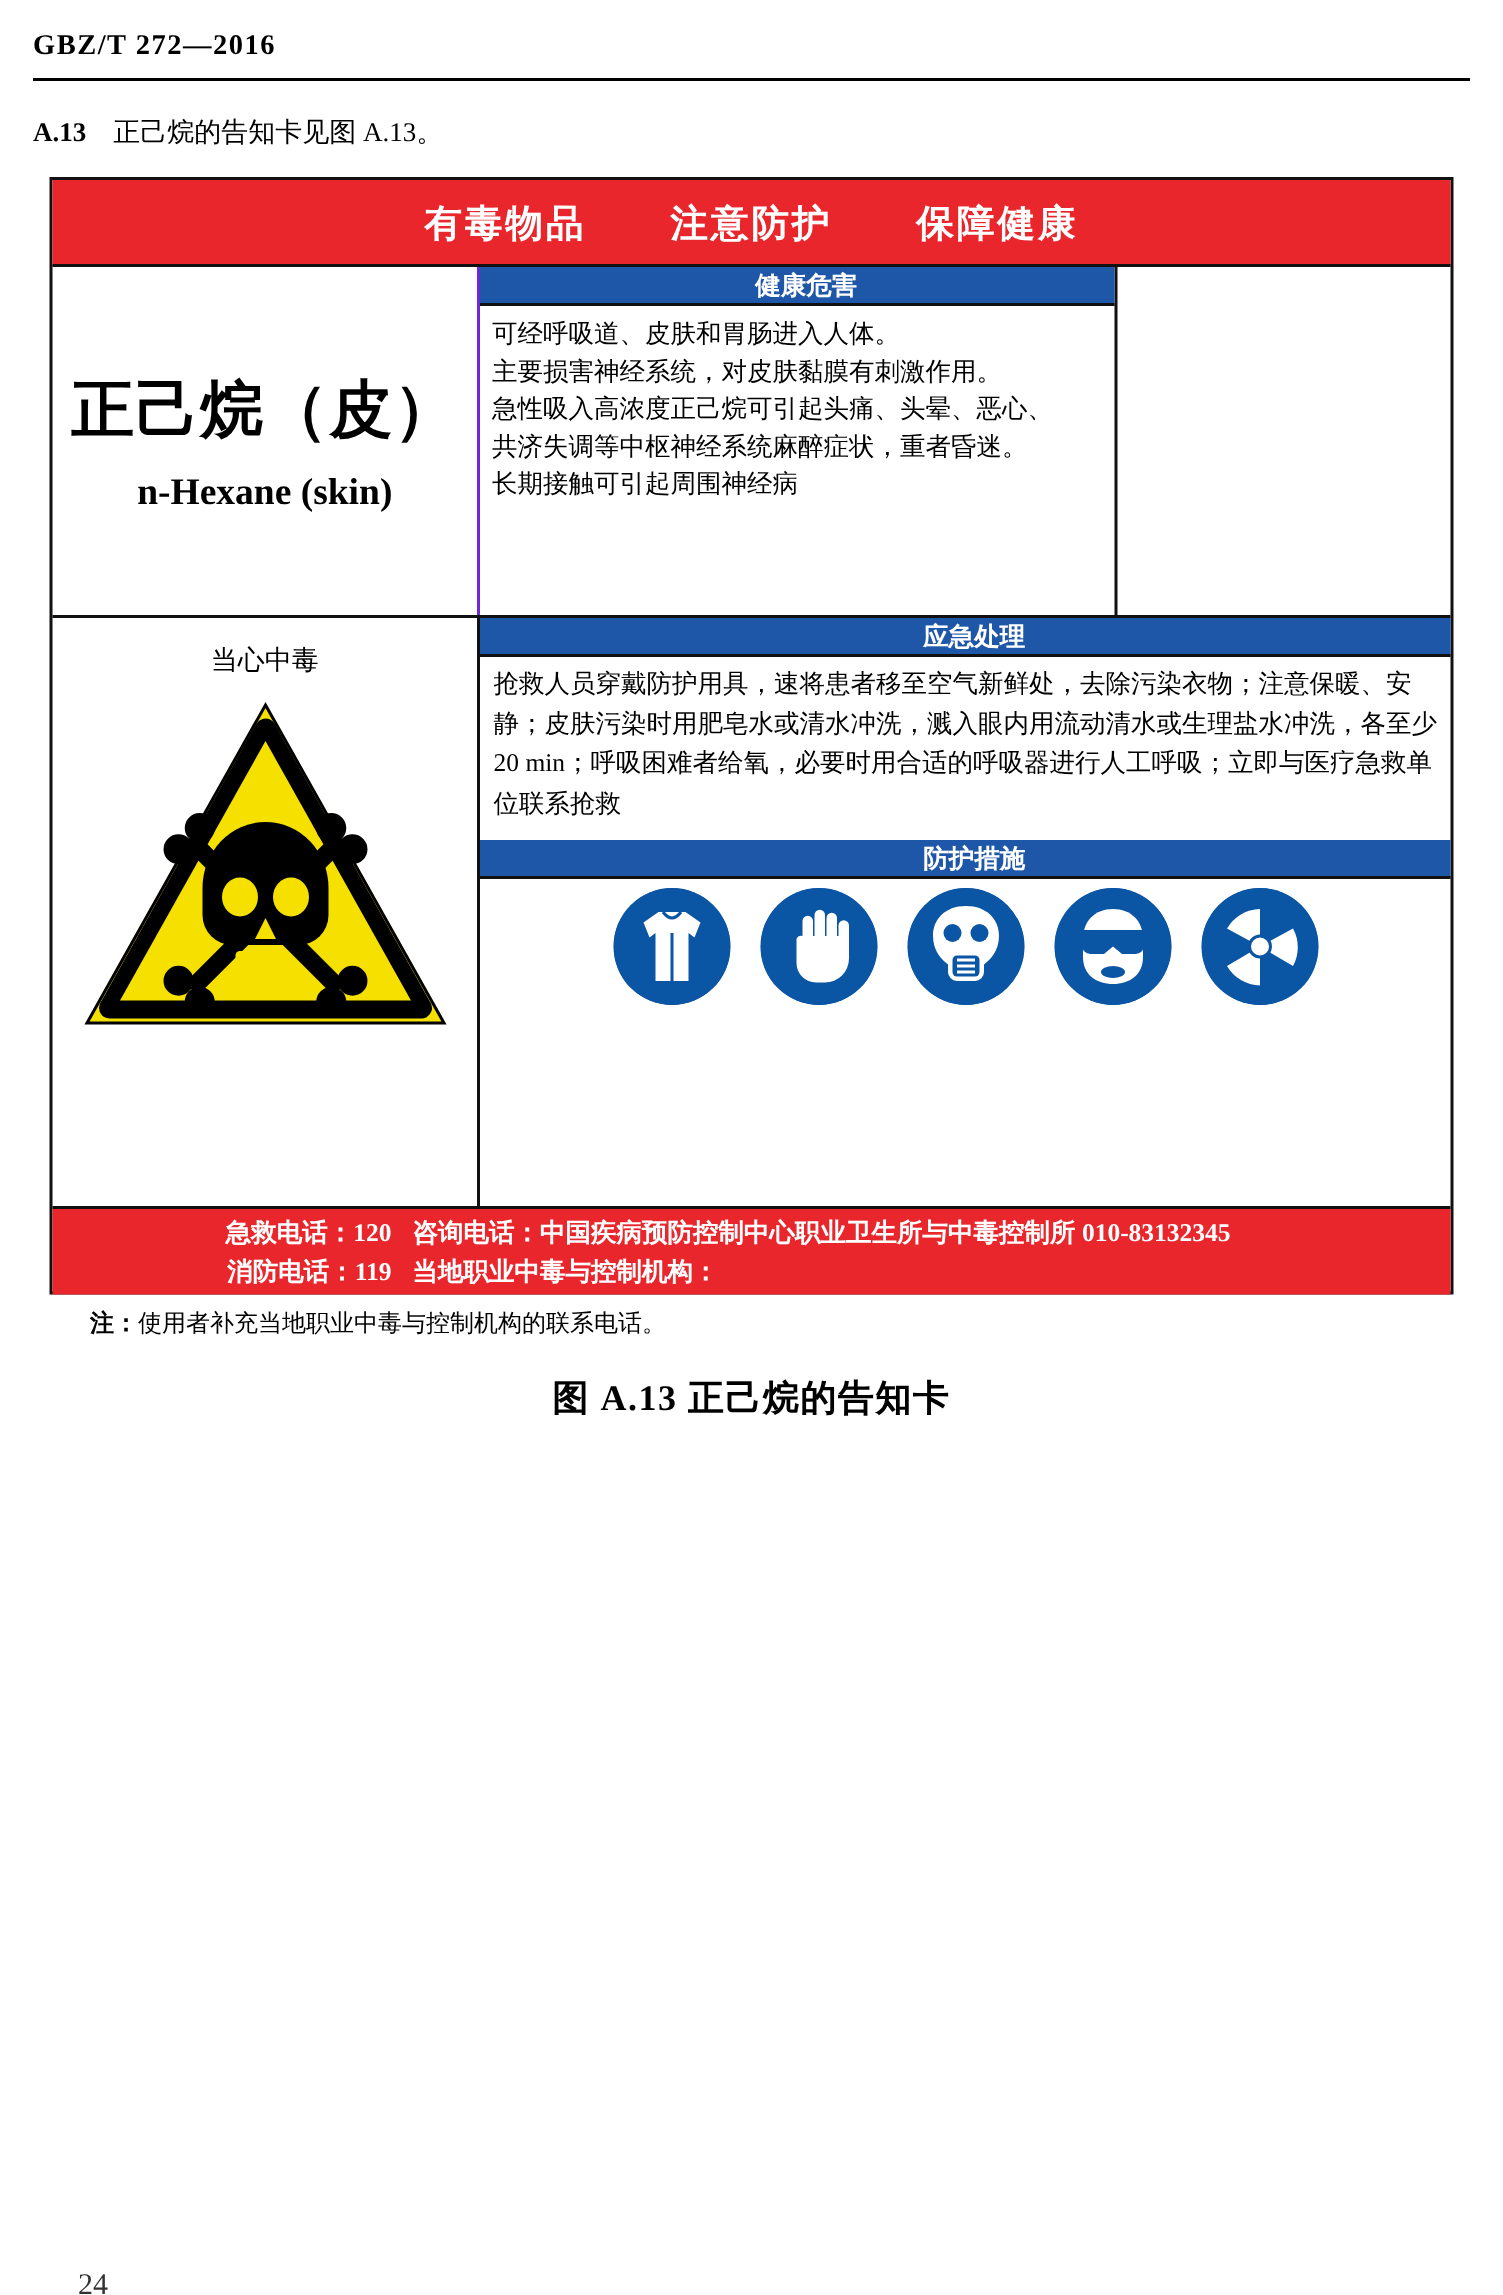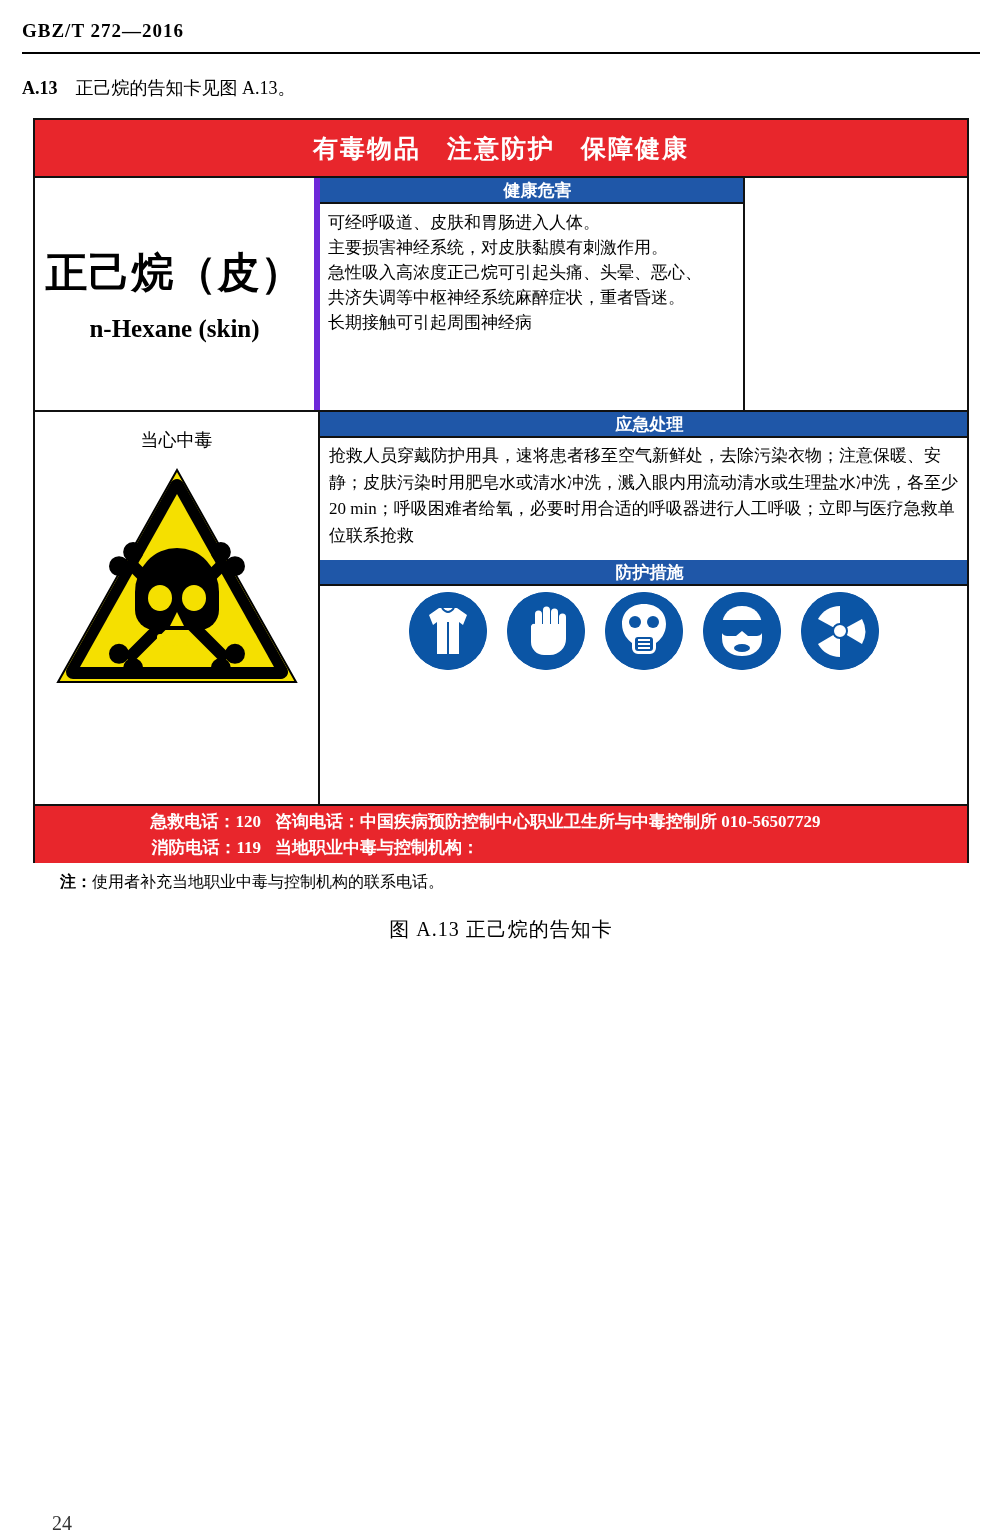--- a/index.html
+++ b/index.html
@@ -61,38 +61,38 @@
     box-sizing: border-box;
     background: #fff;
   }
   .card-title {
     height: 58px;
     background: #e8262c;
     color: #fff;
     display: flex;
     align-items: center;
     justify-content: center;
-    gap: 26px;
+    gap: 56px;
     font-size: 25px;
     font-weight: bold;
     letter-spacing: 2px;
     border-bottom: 2px solid #111;
     box-sizing: border-box;
   }
   .card-title span { white-space: nowrap; }
 
   .row-main {
     display: flex;
     height: 234px;
     border-bottom: 2px solid #111;
     box-sizing: border-box;
   }
   .name-cell {
     width: 285px;
-    border-right: 6px solid #6d28d9;
+    border-right: 2px solid #6d28d9;
     box-sizing: border-box;
     display: flex;
     flex-direction: column;
     align-items: center;
     justify-content: center;
   }
   .cn-name {
     font-size: 42px;
     font-weight: bold;
     letter-spacing: 1px;
@@ -224,22 +224,22 @@
     top: 872px;
     font-size: 16px;
   }
   .note b { font-weight: bold; }
   .fig-caption {
     position: absolute;
     left: 0;
     top: 916px;
     width: 1002px;
     text-align: center;
-    font-size: 20px;
-    font-weight: normal;
+    font-size: 24px;
+    font-weight: bold;
     letter-spacing: 1px;
   }
   .page-num {
     position: absolute;
     left: 52px;
     top: 1488px;
     font-size: 20px;
     color: #333;
     margin-top: 24px;
   }
@@ -388,21 +388,21 @@
         </div>
       </div>
     </div>
 
     <div class="footer-red">
       <div class="footer-left">
         <div>急救电话：120</div>
         <div>消防电话：119</div>
       </div>
       <div class="footer-right">
-        <div>咨询电话：中国疾病预防控制中心职业卫生所与中毒控制所 010-56507729</div>
+        <div>咨询电话：中国疾病预防控制中心职业卫生所与中毒控制所 010-83132345</div>
         <div>当地职业中毒与控制机构：</div>
       </div>
     </div>
   </div>
 
   <div class="note">
     <b>注：</b><span>使用者补充当地职业中毒与控制机构的联系电话。</span>
   </div>
 
   <div class="fig-caption">图 A.13   正己烷的告知卡</div>

